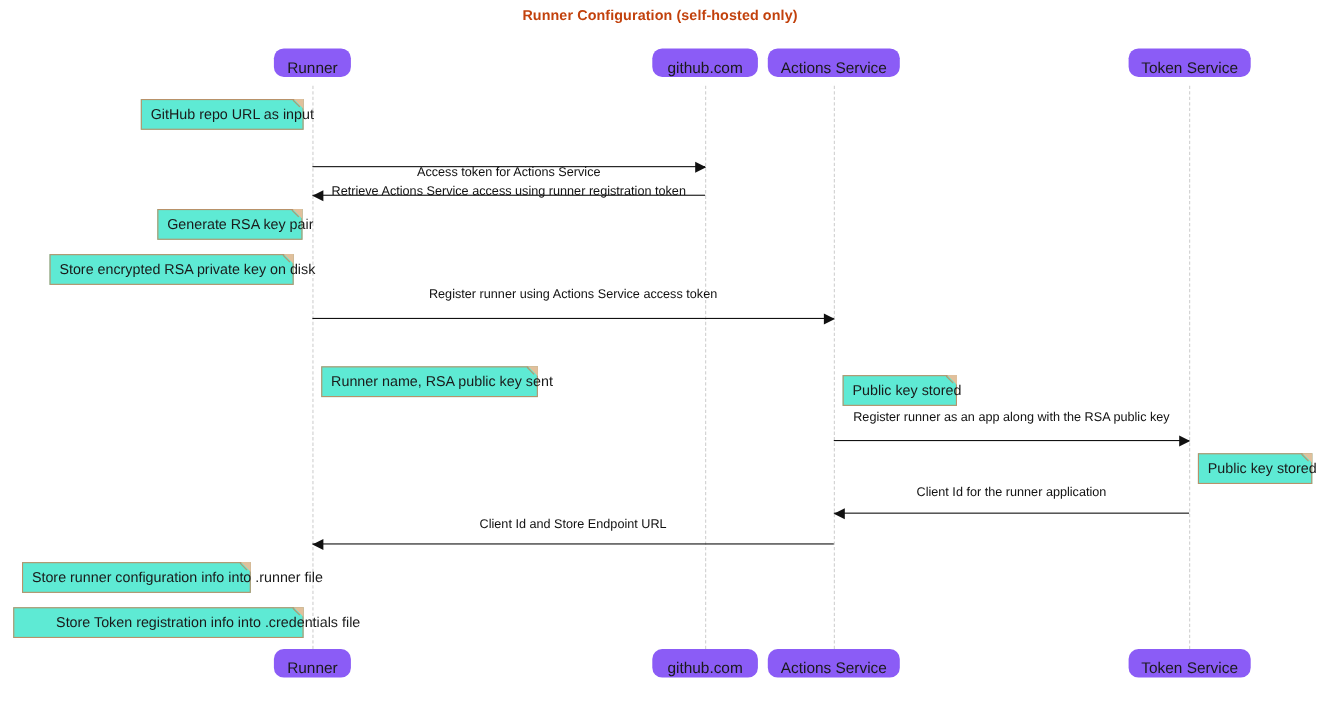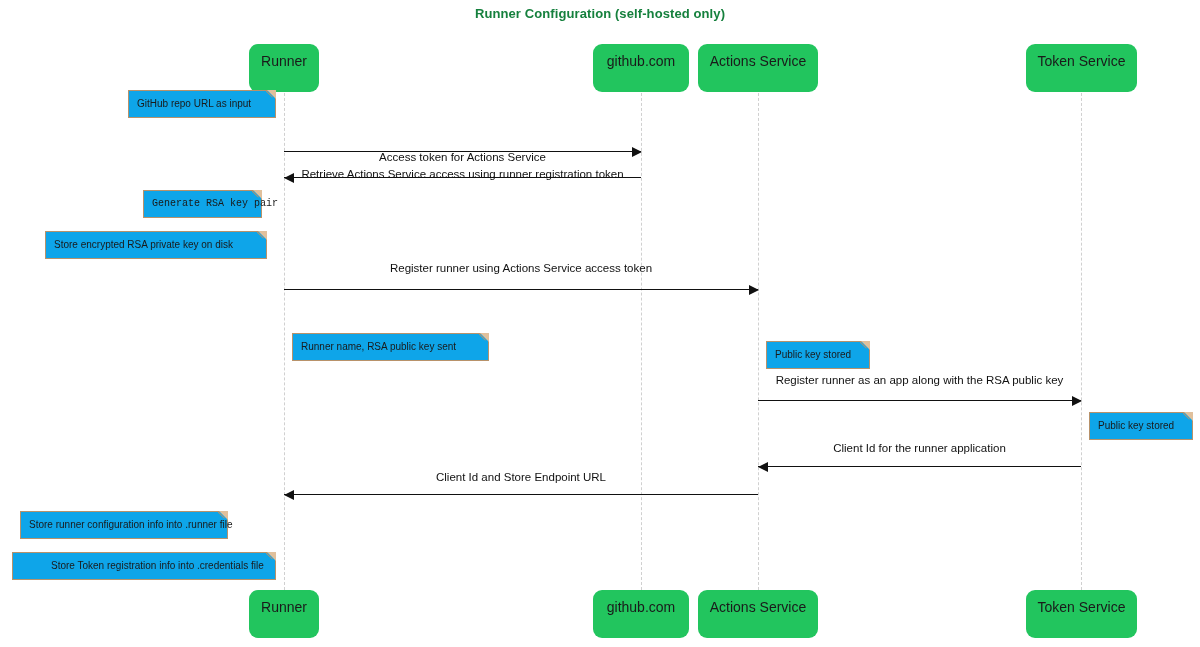--- a/index.html
+++ b/index.html
@@ -15,50 +15,50 @@
     overflow: hidden;
   }
   #diagram-title {
     position: absolute;
     left: 0;
     top: 6px;
     width: 1200px;
     text-align: center;
     font-size: 13px;
     font-weight: bold;
-    color: #15803d;
+    color: #c2410c;
     letter-spacing: 0.1px;
   }
   .lifeline {
     position: absolute;
     width: 0;
     border-left: 1px dashed #d0d0d0;
     top: 78px;
     height: 512px;
   }
   .participant {
     position: absolute;
-    background: #22c55e;
+    background: #8b5cf6;
     border-radius: 9px;
-    height: 48px;
+    height: 26px;
     line-height: 34px;
     text-align: center;
     font-size: 14px;
     color: #1a1a1a;
     white-space: nowrap;
     box-sizing: border-box;
   }
   .note {
     position: absolute;
-    background: #0ea5e9;
+    background: #5eead4;
     border: 1px solid #b8926a;
     box-sizing: border-box;
     height: 28px;
     line-height: 26px;
-    font-size: 10px;
+    font-size: 13px;
     color: #1a1a1a;
     padding: 0 8px;
     white-space: nowrap;
   }
   .note .fold {
     position: absolute;
     top: -1px;
     right: -1px;
     width: 0;
     height: 0;
@@ -151,20 +151,20 @@
     <div class="msg-label" style="left: 758px; width: 323px; top: 374px;">Register runner as an app along with the RSA public key</div>
     <div class="msg-line" style="left: 758px; width: 323px; top: 466px;"></div>
     <div class="arrow-l" style="left: 758px; top: 461.5px;"></div>
     <div class="msg-label" style="left: 758px; width: 323px; top: 442px;">Client Id for the runner application</div>
     <div class="msg-line" style="left: 284px; width: 474px; top: 494px;"></div>
     <div class="arrow-l" style="left: 284px; top: 489.5px;"></div>
     <div class="msg-label" style="left: 284px; width: 474px; top: 471px;">Client Id and Store Endpoint URL</div>
   </div>
 <div id="notes-layer">
     <div class="note" style="left: 128px; top: 90px; width: 148px;"><span>GitHub repo URL as input</span><span class="fold"></span><span class="fold-edge"></span></div>
-    <div class="note" style="left: 143px; top: 190px; width: 119px; font-family: Liberation Mono, monospace;"><span>Generate RSA key pair</span><span class="fold"></span><span class="fold-edge"></span></div>
+    <div class="note" style="left: 143px; top: 190px; width: 132px;"><span>Generate RSA key pair</span><span class="fold"></span><span class="fold-edge"></span></div>
     <div class="note" style="left: 45px; top: 231px; width: 222px;"><span>Store encrypted RSA private key on disk</span><span class="fold"></span><span class="fold-edge"></span></div>
     <div class="note" style="left: 292px; top: 300px; width: 197px; margin-top: 33px;"><span>Runner name, RSA public key sent</span><span class="fold"></span><span class="fold-edge"></span></div>
     <div class="note" style="left: 766px; top: 341px; width: 104px;"><span>Public key stored</span><span class="fold"></span><span class="fold-edge"></span></div>
     <div class="note" style="left: 1089px; top: 412px; width: 104px;"><span>Public key stored</span><span class="fold"></span><span class="fold-edge"></span></div>
     <div class="note" style="left: 20px; top: 511px; width: 208px;"><span>Store runner configuration info into .runner file</span><span class="fold"></span><span class="fold-edge"></span></div>
     <div class="note" style="left: 12px; top: 552px; width: 264px; padding-left: 38px;"><span>Store Token registration info into .credentials file</span><span class="fold"></span><span class="fold-edge"></span></div>
   </div>
 
 </body></html>

